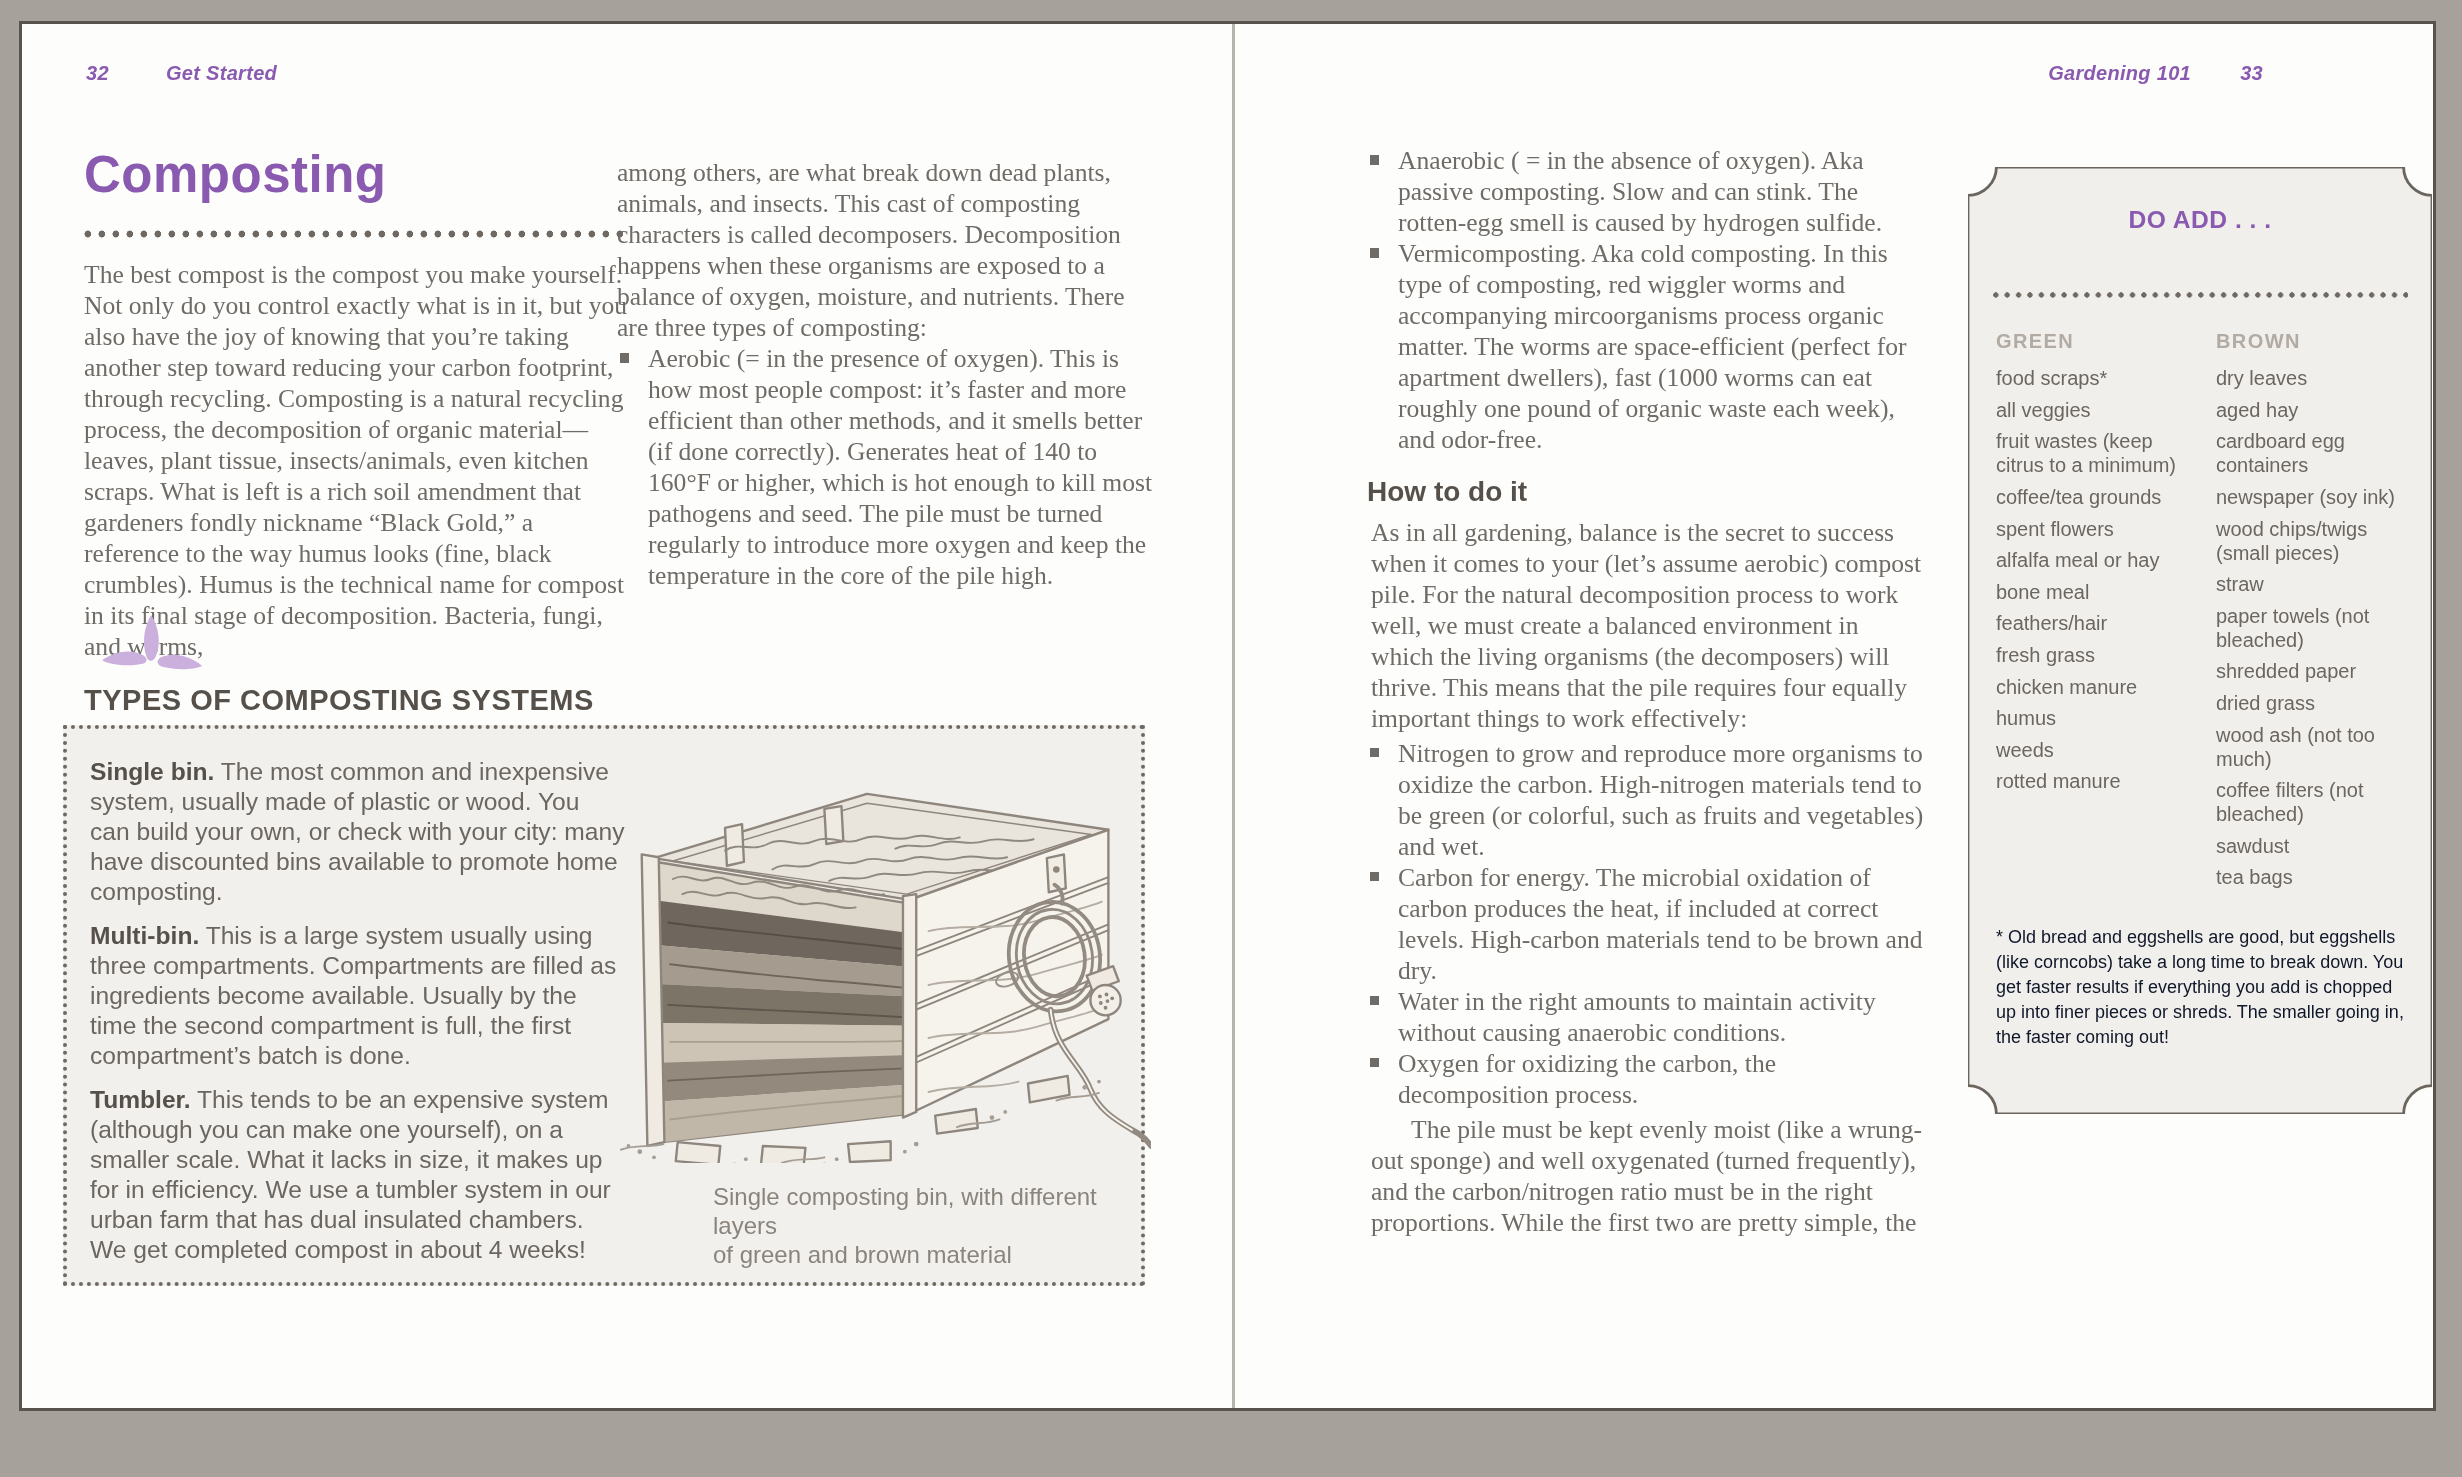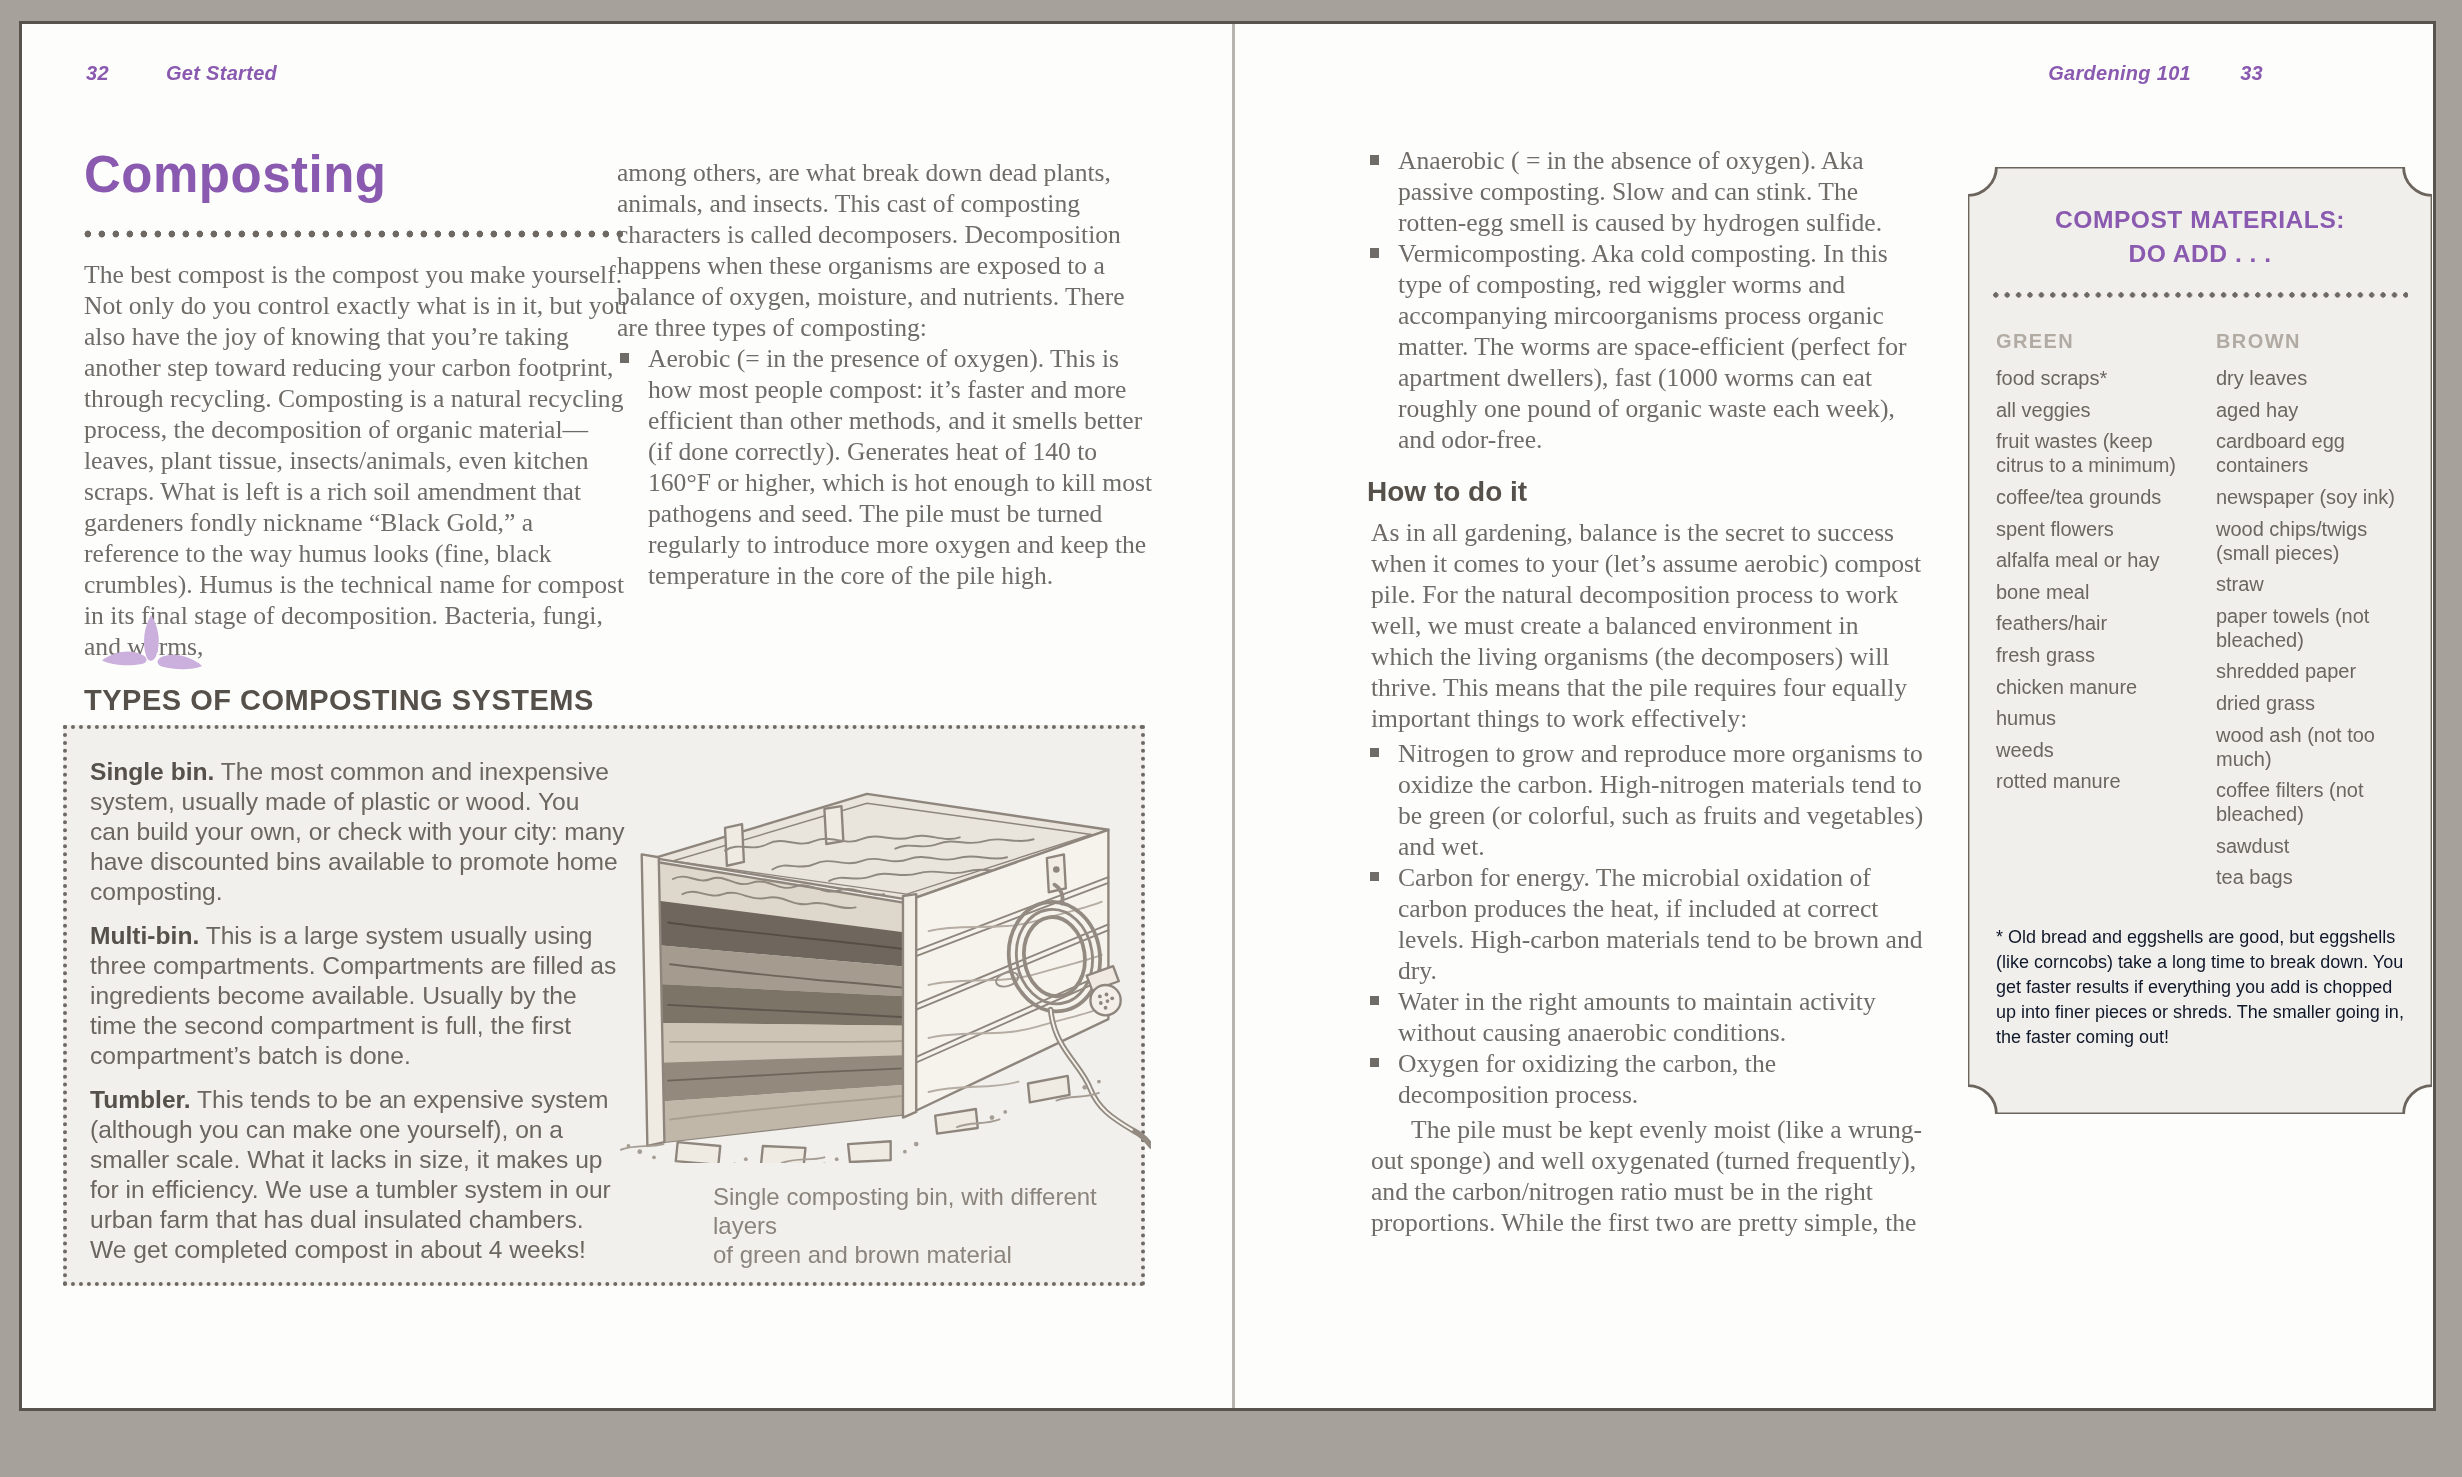--- a/index.html
+++ b/index.html
@@ -224,21 +224,20 @@
         <li>Oxygen for oxidizing the carbon, the decomposition process.</li>
       </ul>
       <p class="closing">The pile must be kept evenly moist (like a wrung-out sponge) and well oxygenated (turned frequently), and the carbon/nitrogen ratio must be in the right proportions. While the first two are pretty simple, the</p>
     </div>
 
     <div class="sidebar">
       <svg class="plaque" width="464" height="947" viewBox="0 0 490 1000">
         <path d="M30 0 H460 A30 30 0 0 0 490 30 V970 A30 30 0 0 0 460 1000 H30 A30 30 0 0 0 0 970 V30 A30 30 0 0 0 30 0 Z" fill="#f1efeb" stroke="#6b655e" stroke-width="3"></path>
       </svg>
       <div class="sb-title">
-        <div>COMPOST MATERIALS:</div>
         <div>DO ADD . . .</div>
       </div>
       <div class="dotrule small sb-rule"></div>
       <div class="sb-cols">
         <div class="sb-col">
           <div class="sb-header">GREEN</div>
           <ul class="sb-items">
             <li>food scraps*</li>
             <li>all veggies</li>
             <li>fruit wastes (keep citrus to a minimum)</li>

